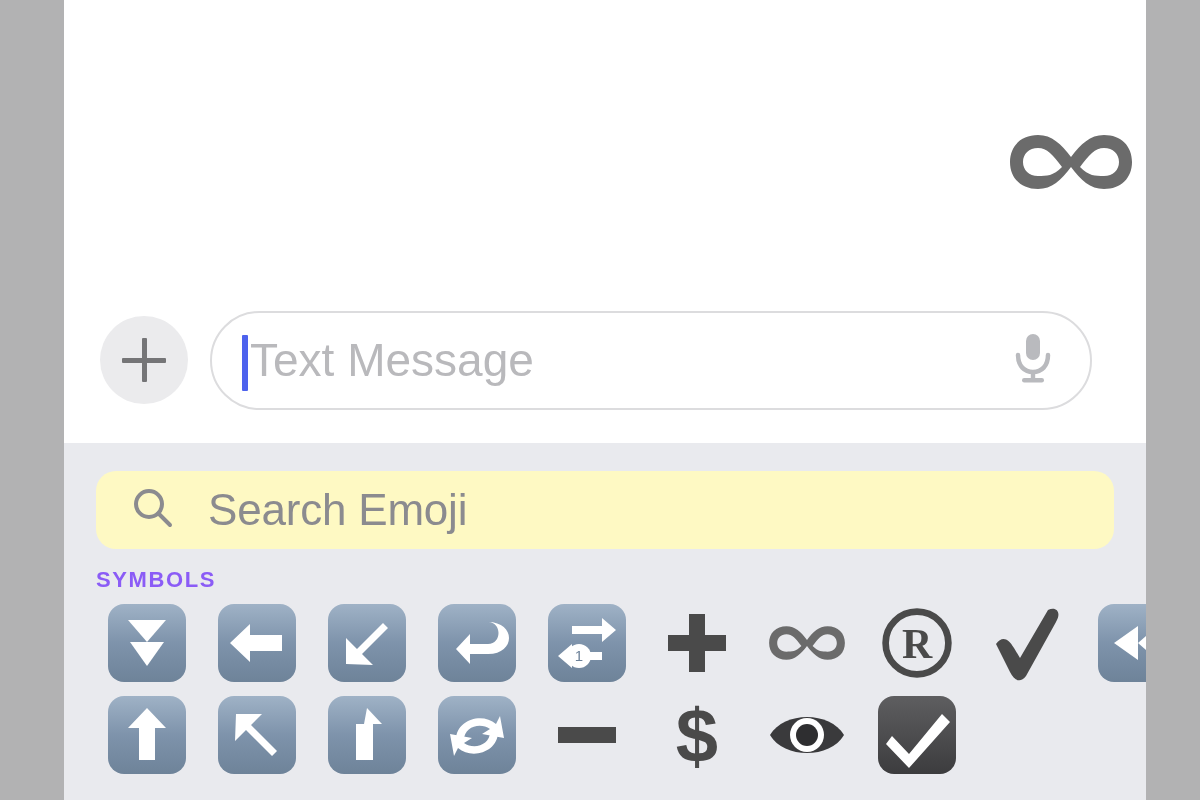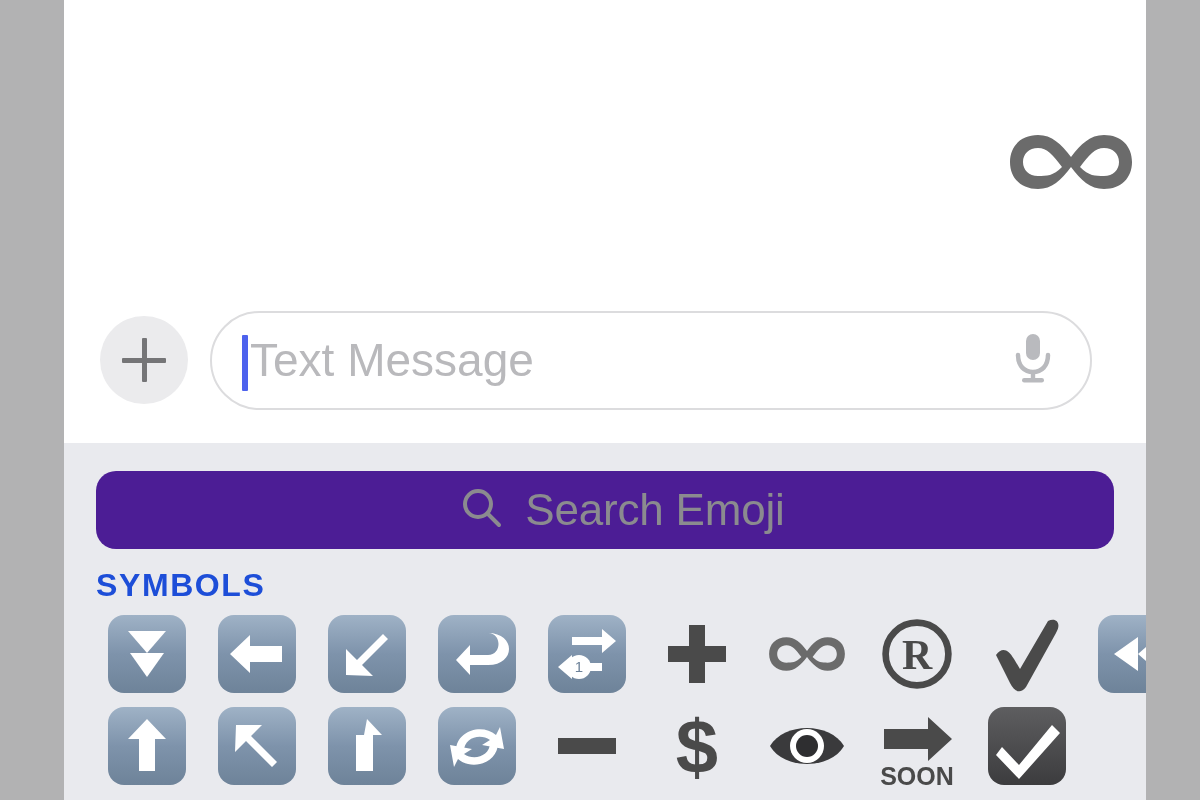--- a/index.html
+++ b/index.html
@@ -68,29 +68,29 @@
   }
   .mic-icon { position:absolute; right:34px; top:50%; transform:translateY(-50%); }
 
   
   .emoji-panel {
     position:absolute; left:0; top:443px; width:1082px; height:357px;
     background:#e9eaee;
   }
   .search-row { padding:28px 32px 0 32px; }
   .search-bar {
-    height:78px; border-radius:20px; background:#4c1d95;
-    display:flex; align-items:center; padding-left:34px; gap:20px;justify-content:center;
+    height:78px; border-radius:20px; background:#fef9c3;
+    display:flex; align-items:center; padding-left:34px; gap:32px;
   }
   .search-placeholder {
     font-size:44px; color:#8b8b8f; font-weight:400; letter-spacing:-0.2px;
   }
   .section-title {
     margin:18px 0 4px 32px;
-    font-size:32px; font-weight:700; color:#1d4ed8;
+    font-size:22px; font-weight:700; color:#8b5cf6;
     letter-spacing:1.6px;
   }
   .emoji-grid {
     position:relative; margin-left:28px; margin-top:4px;
     display:grid;
     grid-template-columns:repeat(10,110px);
     grid-auto-rows:92px;
     align-items:center; justify-items:center;
   }
   .emoji-cell {
@@ -327,26 +327,20 @@
               <text x="41" y="68" font-size="76" font-weight="bold" font-family="Liberation Sans, sans-serif" text-anchor="middle" fill="#4a4a4a">$</text>
             </svg>
           </div>
           <div class="emoji-cell" title="👁">
             <svg width="82" height="60" viewBox="0 0 82 60">
               <path d="M4 30 C18 6 64 6 78 30 C64 54 18 54 4 30 Z" fill="#3a3a3c"></path>
               <circle cx="41" cy="30" r="17" fill="#ffffff"></circle>
               <circle cx="41" cy="30" r="11" fill="#2e2e30"></circle>
             </svg>
           </div>
-          <div class="emoji-cell" title="🔜">
-            <svg width="82" height="82" viewBox="0 0 82 82">
-              <path d="M8 24 L52 24 L52 12 L76 34 L52 56 L52 44 L8 44 Z" fill="#4a4a4a"></path>
-              <text x="41" y="80" font-size="25" font-weight="bold" font-family="Liberation Sans, sans-serif" text-anchor="middle" fill="#4a4a4a">SOON</text>
-            </svg>
-          </div>
           <div class="emoji-cell" title="✅">
             <svg width="82" height="82" viewBox="0 0 82 82">
               <defs>
                 <linearGradient id="ckg" x1="0" y1="0" x2="0" y2="1">
                   <stop offset="0" stop-color="#5e5e60"></stop>
                   <stop offset="1" stop-color="#3c3c3e"></stop>
                 </linearGradient>
               </defs>
               <rect x="2" y="2" width="78" height="78" rx="16" fill="url(#ckg)"></rect>
               <path d="M16 42 L33 60 L66 20 L74 28 L33 74 L10 50 Z" fill="#ffffff"></path>

